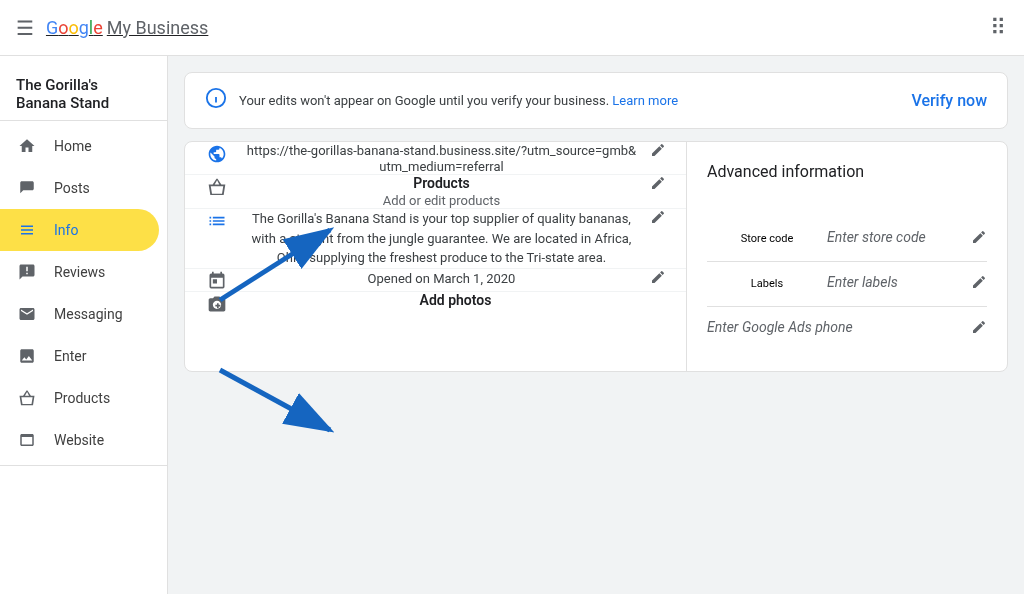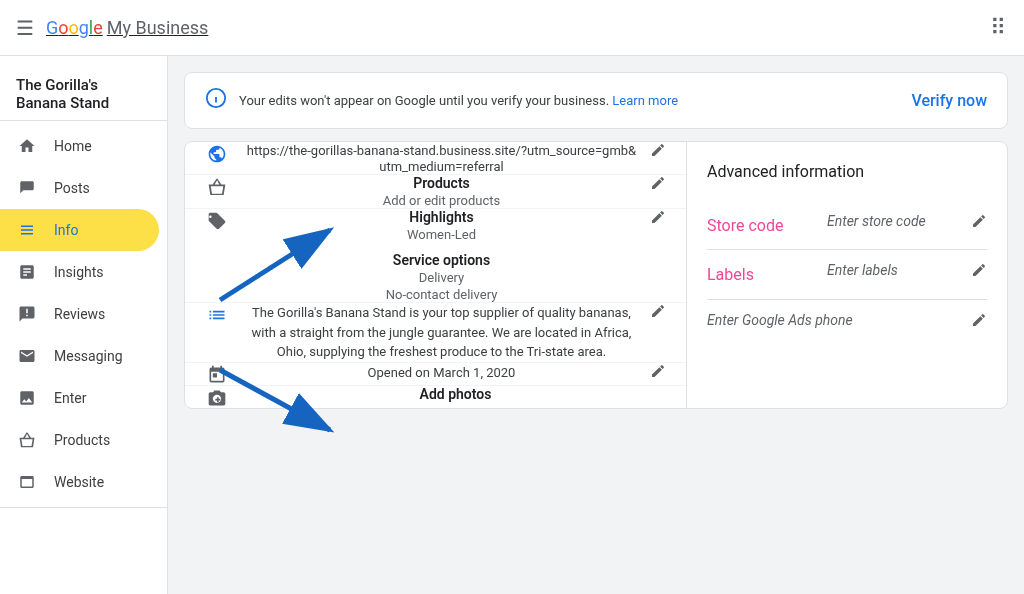--- a/index.html
+++ b/index.html
@@ -94,24 +94,24 @@
     .info-row-icon { width: 24px; margin-right: 16px; color: #5f6368; flex-shrink: 0; margin-top: 2px; display: flex; align-items: flex-start; justify-content: center; }
     .info-row-content { flex: 1; }
     .info-row-title { font-weight: 600; font-size: 14px; color: #202124; }
     .info-row-subtitle { font-size: 13px; color: #5f6368; margin-top: 2px; }
     .info-row-text { font-size: 13px; color: #3c4043; line-height: 1.5; }
     .info-row-edit { color: #5f6368; cursor: pointer; flex-shrink: 0; margin-left: 12px; font-size: 16px; }
     .info-row-url { font-size: 13px; color: #3c4043; word-break: break-all; }
 
     
     .advanced-col { width: 320px; flex-shrink: 0; padding: 20px; }
-    .advanced-title { font-size: 16px; font-weight: 400; color: #202124; margin-bottom: 20px; }
+    .advanced-title { font-size: 16px; font-weight: 400; color: #202124; margin-bottom: 36px; }
     .adv-row { display: flex; align-items: flex-start; padding: 12px 0; border-bottom: 1px solid #e0e0e0; }
     .adv-row:last-child { border-bottom: none; }
-    .adv-label { width: 120px; font-size: 16px; color: #ec4899; flex-shrink: 0; padding-top: 2px; line-height: 1.4; }
+    .adv-label { width: 120px; font-size: 11px; color: #000000; flex-shrink: 0; padding-top: 2px; line-height: 1.4; text-align: center; }
     .adv-value { flex: 1; font-style: italic; color: #5f6368; font-size: 14px; }
     .adv-edit { color: #5f6368; cursor: pointer; font-size: 16px; margin-left: 8px; flex-shrink: 0; }
 
     
     .arrows-svg {
       position: fixed;
       top: 0; left: 0;
       width: 1024px; height: 594px;
       pointer-events: none;
       z-index: 50;
@@ -161,28 +161,20 @@
 
     <div class="sidebar-item active">
       <span class="sidebar-icon">
         <svg width="18" height="18" viewBox="0 0 24 24" fill="currentColor">
             <path d="M4 6h16v2H4zm0 5h16v2H4zm0 5h16v2H4z"></path>
           </svg>
       </span>
       <span class="sidebar-label">Info</span>
     </div>
 
-    <div class="sidebar-item">
-      <span class="sidebar-icon">
-        <svg width="18" height="18" viewBox="0 0 24 24" fill="currentColor">
-            <path d="M19 3H5c-1.1 0-2 .9-2 2v14c0 1.1.9 2 2 2h14c1.1 0 2-.9 2-2V5c0-1.1-.9-2-2-2zm-7 14H7v-2h5v2zm5-4H7v-2h10v2zm0-4H7V7h10v2z"></path>
-          </svg>
-      </span>
-      <span class="sidebar-label">Insights</span>
-    </div>
 
     <div class="sidebar-item">
       <span class="sidebar-icon">
         <svg width="18" height="18" viewBox="0 0 24 24" fill="currentColor">
             <path d="M20 2H4c-1.1 0-2 .9-2 2v18l4-4h14c1.1 0 2-.9 2-2V4c0-1.1-.9-2-2-2zm-7 9h-2V5h2v6zm0 4h-2v-2h2v2z"></path>
           </svg>
       </span>
       <span class="sidebar-label">Reviews</span>
     </div>
 
@@ -276,41 +268,20 @@
             <div class="info-row-title">Products</div>
             <div class="info-row-subtitle">Add or edit products</div>
           </div>
           <span class="info-row-edit">
             <svg width="16" height="16" viewBox="0 0 24 24" fill="#5f6368">
                 <path d="M3 17.25V21h3.75L17.81 9.94l-3.75-3.75L3 17.25zM20.71 7.04c.39-.39.39-1.02 0-1.41l-2.34-2.34a1 1 0 00-1.41 0l-1.83 1.83 3.75 3.75 1.83-1.83z"></path>
               </svg>
           </span>
         </div>
 
-        <div class="info-row">
-          <span class="info-row-icon">
-            <svg width="20" height="20" viewBox="0 0 24 24" fill="#5f6368">
-                <path d="M21.41 11.58l-9-9A2 2 0 0011 2H4a2 2 0 00-2 2v7a2 2 0 00.59 1.42l9 9A2 2 0 0013 22a2 2 0 001.41-.59l7-7A2 2 0 0022 13a2 2 0 00-.59-1.42zM5.5 7A1.5 1.5 0 114 5.5 1.5 1.5 0 015.5 7z"></path>
-              </svg>
-          </span>
-          <div class="info-row-content">
-            <div class="info-row-title">Highlights</div>
-            <div class="info-row-subtitle">Women-Led</div>
-            <div style="margin-top:10px">
-              <div class="info-row-title">Service options</div>
-              <div class="info-row-subtitle">Delivery</div>
-              <div class="info-row-subtitle">No-contact delivery</div>
-            </div>
-          </div>
-          <span class="info-row-edit">
-            <svg width="16" height="16" viewBox="0 0 24 24" fill="#5f6368">
-                <path d="M3 17.25V21h3.75L17.81 9.94l-3.75-3.75L3 17.25zM20.71 7.04c.39-.39.39-1.02 0-1.41l-2.34-2.34a1 1 0 00-1.41 0l-1.83 1.83 3.75 3.75 1.83-1.83z"></path>
-              </svg>
-          </span>
-        </div>
 
         <div class="info-row">
           <span class="info-row-icon">
             <svg width="20" height="20" viewBox="0 0 24 24" fill="#1a73e8">
                 <path d="M3 13h2v-2H3v2zm0 4h2v-2H3v2zm0-8h2V7H3v2zm4 4h14v-2H7v2zm0 4h14v-2H7v2zM7 7v2h14V7H7z"></path>
               </svg>
           </span>
           <div class="info-row-content">
             <span class="info-row-text">The Gorilla's Banana Stand is your top supplier of quality bananas, with a straight from the jungle guarantee. We are located in Africa, Ohio, supplying the freshest produce to the Tri-state area.</span>
           </div>

